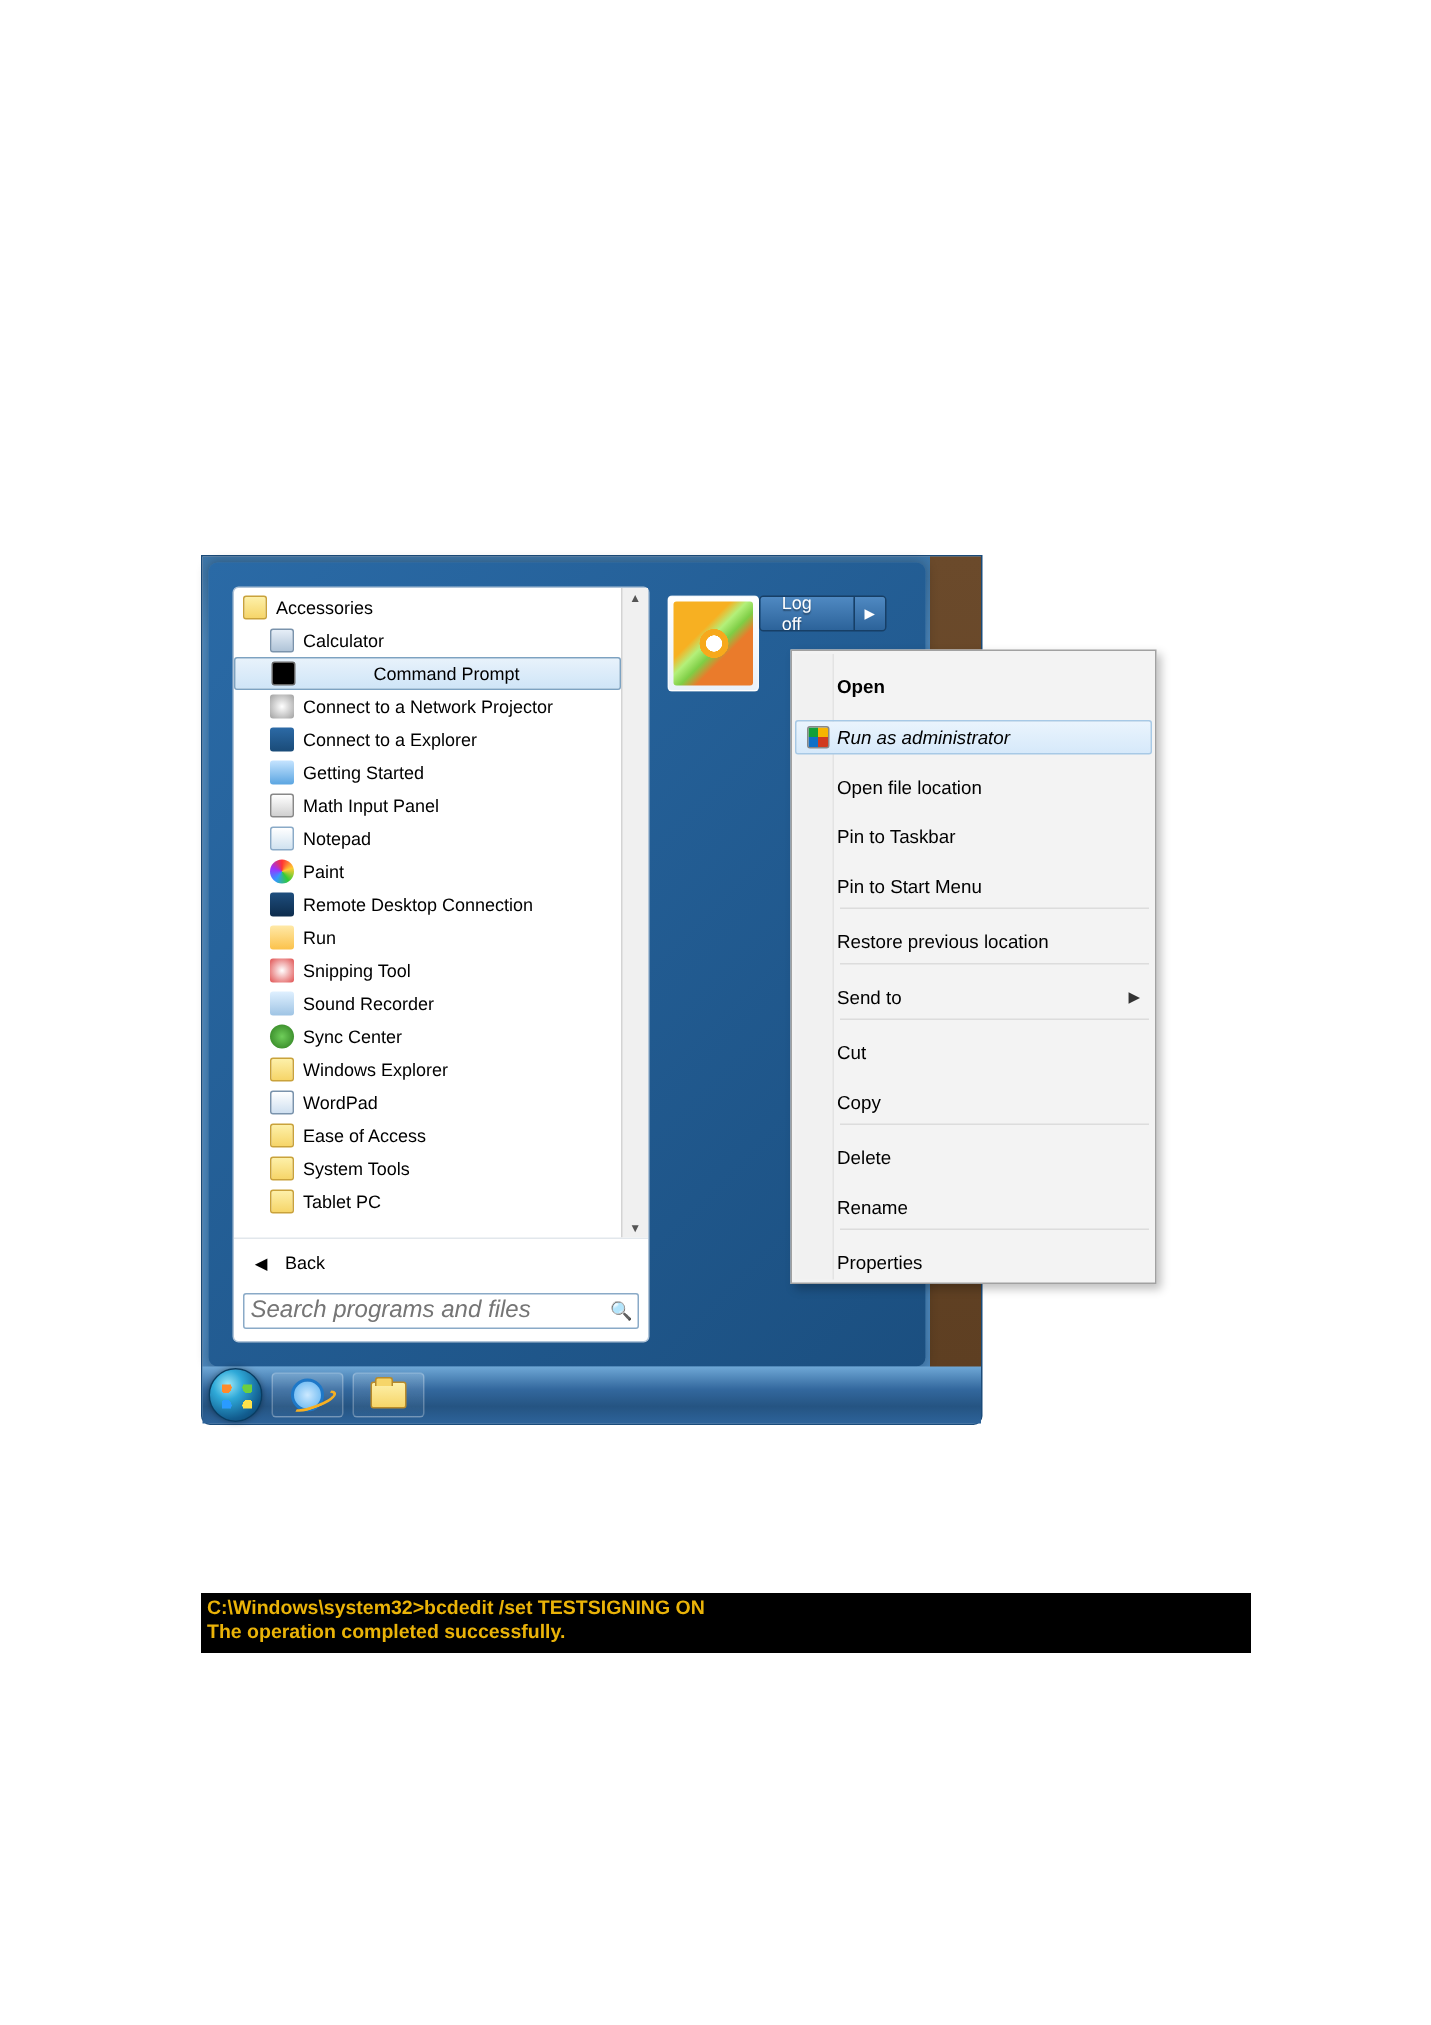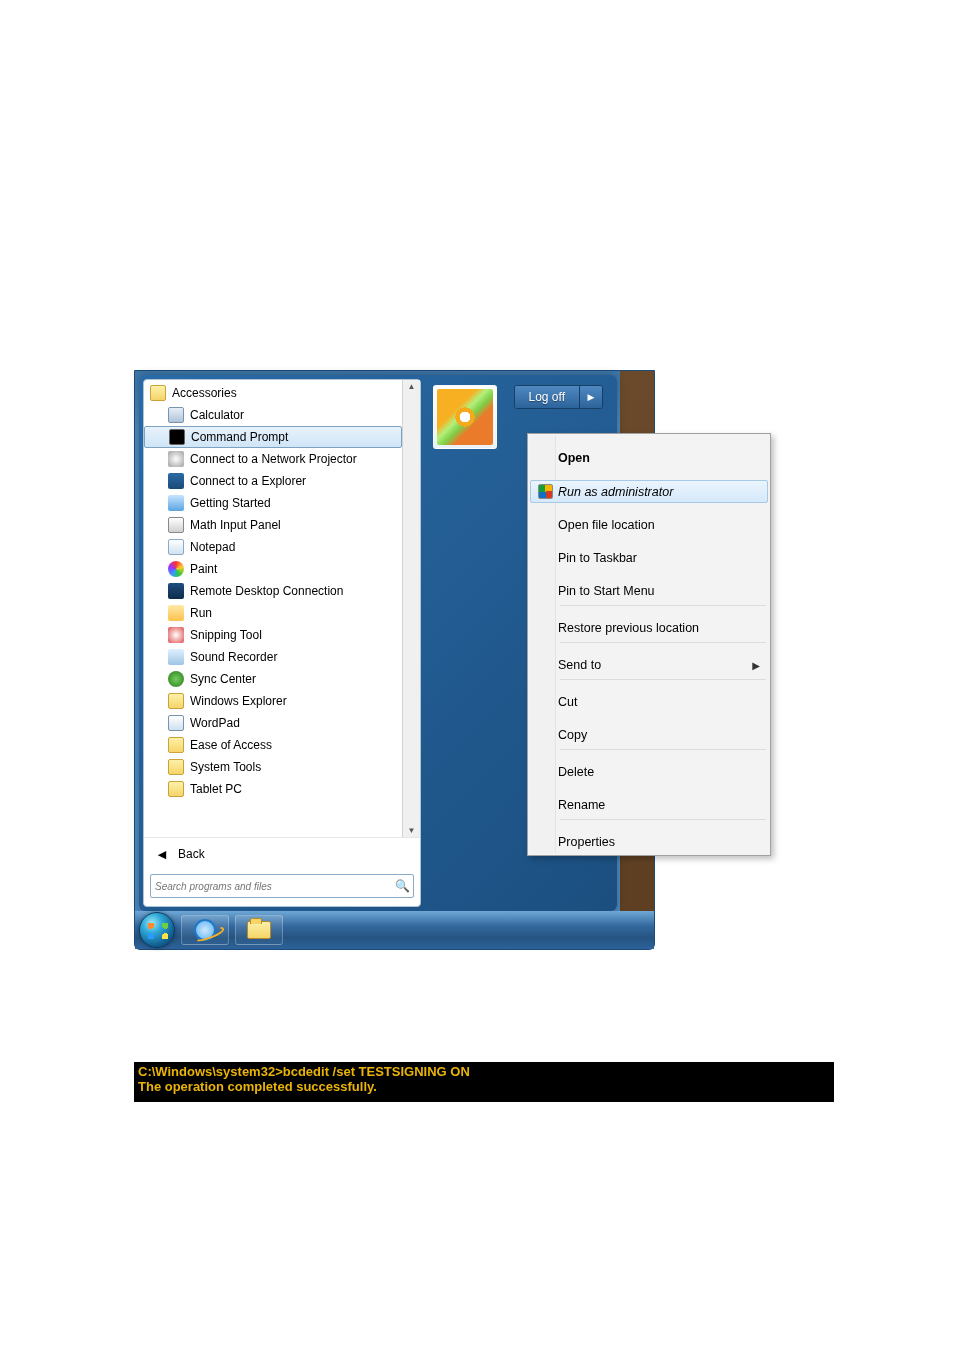--- a/index.html
+++ b/index.html
@@ -24,21 +24,21 @@
     background: linear-gradient(to bottom,#6b4a2b,#5e3f22);
   }
 
   .start-menu {
     position: absolute;
     left: 4px; top: 4px;
     width: 478px;
     height: 536px;
     border-radius: 6px;
     background: linear-gradient(135deg,#2a6aa6,#1b4f80);
-    padding: 4px;
+    padding: 16px;
     box-shadow: 0 0 8px rgba(0,0,0,0.3);
   }
   .menu-inner {
     display: flex;
     height: 100%;
   }
   .left-pane {
     background: #fff;
     width: 278px;
     border-radius: 4px;
@@ -76,21 +76,21 @@
     color: #000;
     cursor: pointer;
     white-space: nowrap;
     margin-right: 18px;
   }
   .prog-item.indent { padding-left: 24px; }
   .prog-item.selected {
     background: linear-gradient(#e8f2fb,#cfe5f7);
     border: 1px solid #7da2c1;
     border-radius: 2px;
-    padding-top:2px;padding-bottom:2px;
+    padding-top:2px;padding-bottom:2px;gap:46px;
   }
   .prog-icon {
     width: 16px; height: 16px;
     margin-right: 6px;
     display:flex;align-items:center;justify-content:center;
     font-size: 11px;
   }
   .back-row {
     display:flex; align-items:center; gap: 8px;
     padding: 8px 10px;
@@ -107,21 +107,21 @@
     height: 24px;
     border: 1px solid #8aaac7;
     border-radius: 2px;
     display:flex; align-items:center;
     padding: 0 4px;
     background:#fff;
   }
   .search-box input {
     flex:1; border:none; outline:none;
     font-style: italic;
-    font-size: 10px;
+    font-size: 16px;
     color: #6d6d6d;
   }
   .search-icon { width:14px;height:14px;color:#2a6aa6;font-size:12px; }
 
   .right-pane {
     flex:1;
     padding: 6px 0 0 12px;
     display:flex;
     flex-direction:row;
     position: relative;

